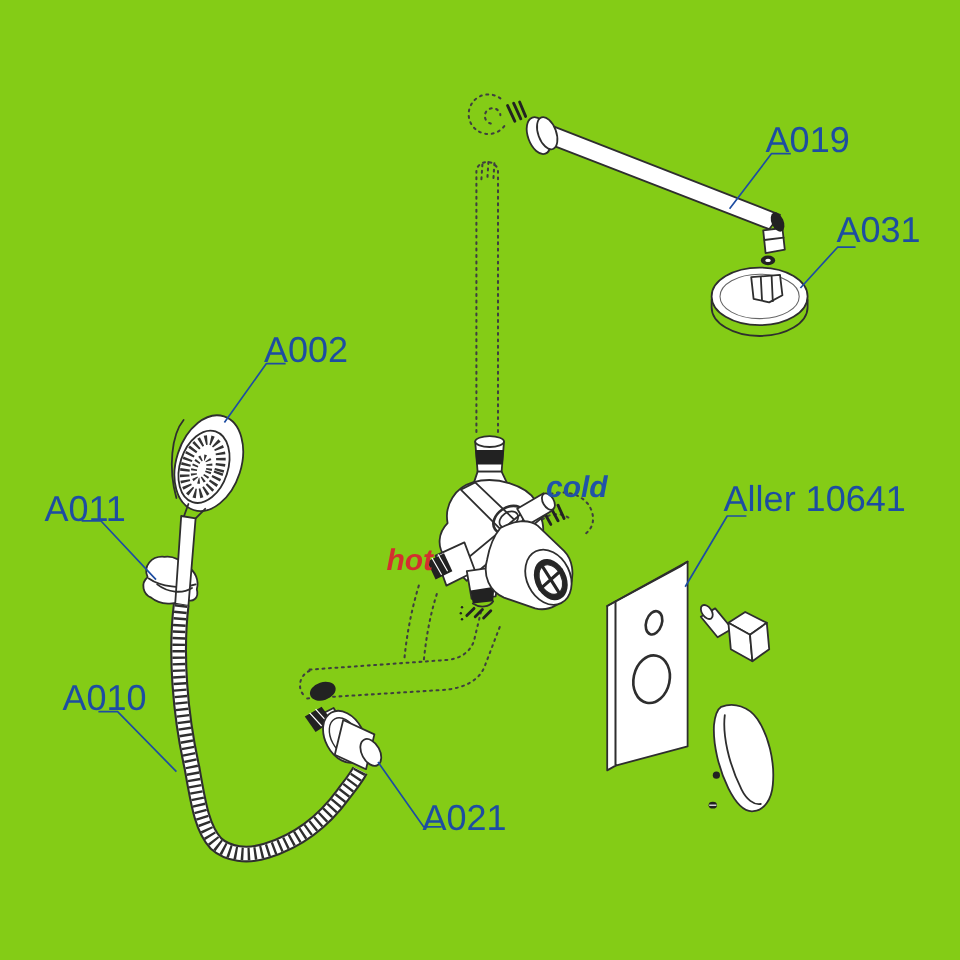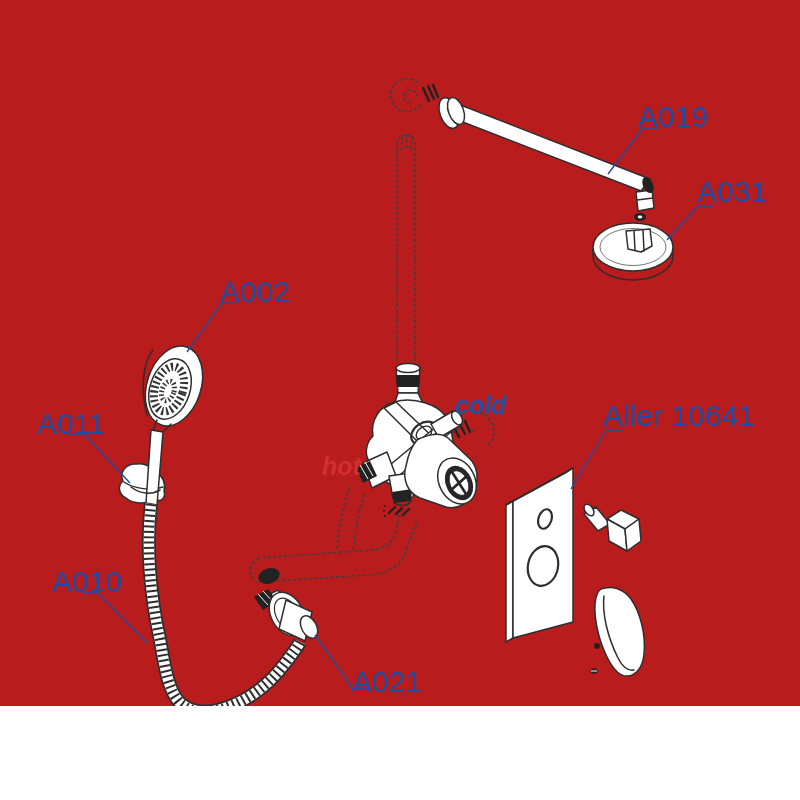--- a/index.html
+++ b/index.html
@@ -1,16 +1,16 @@
 <!DOCTYPE html>
 <html><head>
 <meta charset="utf-8">
 <style>
   html,body{margin:0;padding:0;background:#ffffff;}
-  .canvas{position:relative;width:800px;height:706px;background:#b91c1c;overflow:hidden;
+  .canvas{position:relative;width:800px;height:800px;background:#84cc16;overflow:hidden;
           font-family:"Liberation Sans", sans-serif;}
   svg{position:absolute;left:0;top:0;}
   text.part{font-family:"Liberation Sans", sans-serif;font-size:30px;fill:#1d4da2;}
   text.temp{font-family:"Liberation Sans", sans-serif;font-size:25px;font-weight:bold;font-style:italic;}
   .ln{stroke:#2e2e2e;stroke-width:1.5;fill:none;stroke-linecap:round;stroke-linejoin:round;}
   .wh{stroke:#2e2e2e;stroke-width:1.5;fill:#ffffff;stroke-linejoin:round;}
   .dk{fill:#222222;stroke:none;}
   .dot{stroke:#3f3f3f;stroke-width:1.7;fill:none;stroke-dasharray:1.6 3.8;stroke-linecap:round;}
   .hatch{stroke:#222222;stroke-width:2.4;fill:none;stroke-linecap:round;}
   .leader{stroke:#1d4da2;stroke-width:1.4;fill:none;stroke-linejoin:round;}

